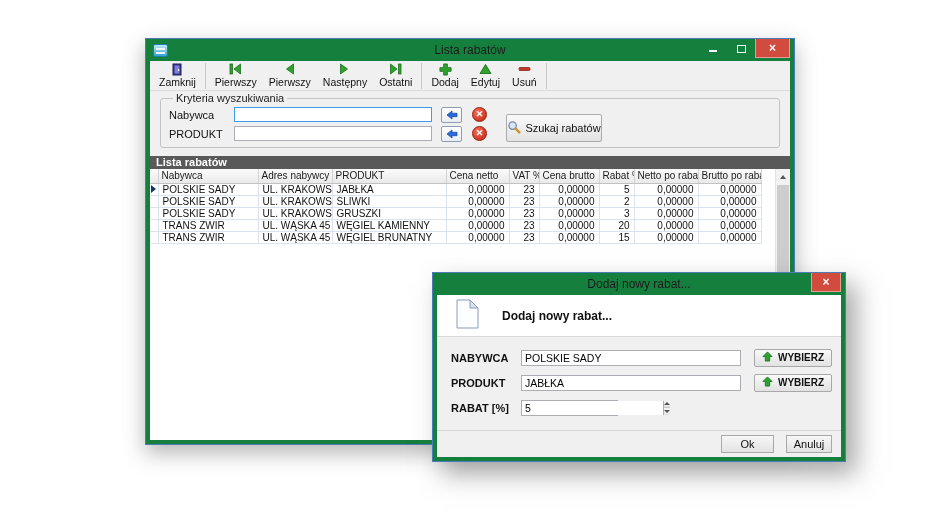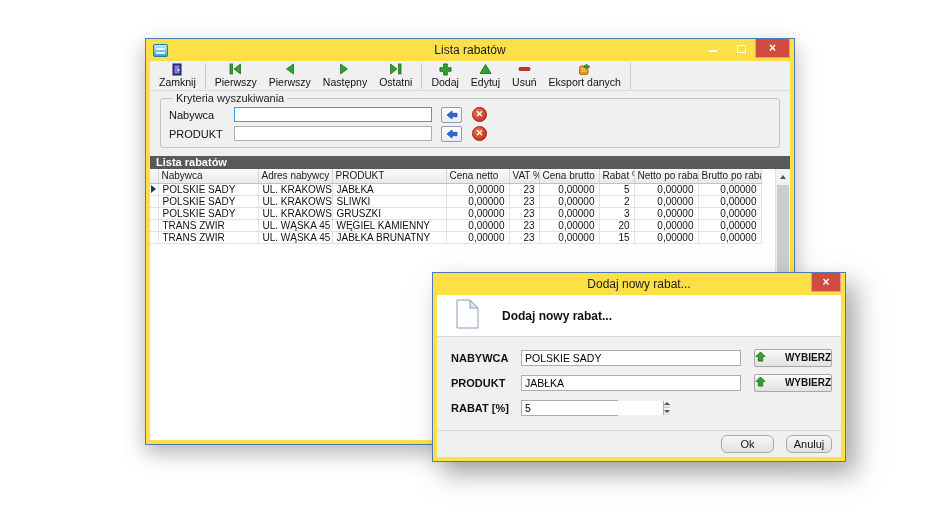--- a/index.html
+++ b/index.html
@@ -1,21 +1,21 @@
 <!DOCTYPE html>
 <html><head>
 <meta charset="utf-8">
 <style>
   * { margin:0; padding:0; box-sizing:border-box; }
   html,body { width:942px; height:516px; background:#ffffff; overflow:hidden;
               font-family:"Liberation Sans", sans-serif; }
   .canvas { position:relative; width:942px; height:516px; }
 
   
-  .win { position:absolute; background:#fde047; border:1px solid #4A7CB8; }
+  .win { position:absolute; background:#15803d; border:1px solid #4A7CB8; }
   .win.main { left:145px; top:38px; width:650px; height:407px; z-index:1;
               box-shadow:0 8px 20px rgba(90,90,90,.45); }
   .win.dialog { left:432px; top:272px; width:414px; height:190px; z-index:10;
               box-shadow:10px 12px 24px rgba(80,80,80,.5); }
   .titlebar { position:relative; height:22px; display:flex; align-items:center; }
   .titlebar .title { position:absolute; left:0; right:0; text-align:center;
               font-size:12px; color:#1b1b1b; }
   .appicon { width:15px; height:13px; margin-left:7px;
               background:linear-gradient(#bfe9f5,#35a3cf); border:1px solid #1f7fa8;
               border-radius:2px; position:relative; z-index:2; }
@@ -95,35 +95,35 @@
               display:flex; align-items:center; padding-left:18px; }
   .dlg-header .dtitle { font-size:12px; font-weight:bold; color:#111; margin-left:22px; }
   .dlg-body { flex:1; padding:8px 8px 0 14px; }
   .dlg-row { display:flex; align-items:center; height:25px; }
   .dlg-row .dlabel { width:70px; font-size:11px; font-weight:bold; color:#111; }
   .dlg-input { width:220px; height:16px; font-size:10.5px; padding:0 3px;
               border:1px solid #ABADB3; background:#fff; outline:none;
               font-family:"Liberation Sans", sans-serif; }
   .wybierz-btn { margin-left:auto; width:78px; height:18px; margin-right:1px;
               background:linear-gradient(#F9F9F9,#E2E2E2); border:1px solid #A8A8A8;
-              border-radius:2px; display:flex; align-items:center; justify-content:space-between;
+              border-radius:2px; display:flex; align-items:center; justify-content:center;
               gap:5px; font-size:10px; font-weight:bold; color:#111; }
   .spin-wrap { display:flex; width:97px; height:16px; border:1px solid #ABADB3; background:#fff; }
   .spin-input { flex:1; border:none; outline:none; font-size:10.5px; padding:0 3px;
               font-family:"Liberation Sans", sans-serif; }
   .spin-col { width:13px; border-left:1px solid #ABADB3; display:flex; flex-direction:column; }
   .spin-btn { flex:1; display:flex; align-items:center; justify-content:center;
               background:linear-gradient(#F5F5F5,#E3E3E3); }
   .spin-btn.up { border-bottom:1px solid #C9C9C9; }
   .spin-btn .tri-up, .spin-btn .tri-down { border-left-width:3px; border-right-width:3px;
               border-bottom-width:3.5px; border-top-width:3.5px; }
   .dlg-footer { height:27px; border-top:1px solid #D8D8D8; flex:none; display:flex;
               align-items:center; justify-content:flex-end; gap:12px; padding-right:9px; }
   .dlg-btn { height:18px; background:linear-gradient(#F7F7F7,#E2E2E2);
-              border:1px solid #A8A8A8; border-radius:6px; font-size:11px; color:#111;
+              border:1px solid #A8A8A8; border-radius:0; font-size:11px; color:#111;
               display:flex; align-items:center; justify-content:center; }
   .dlg-btn.ok { width:53px; } .dlg-btn.cancel { width:46px; }
 </style>
 </head>
 <body>
 
 <div class="canvas">
 
   <div class="win main">
     <div class="titlebar">
@@ -207,31 +207,20 @@
           </span>
           <span class="tlabel">Edytuj</span>
         </div>
         <div class="tbtn">
           <span class="ticon">
             <svg width="13" height="12" viewBox="0 0 13 12">
                 <rect x="1" y="4.5" width="11" height="3" rx="1" fill="#C0392B" stroke="#8E2417" stroke-width="0.8"></rect>
               </svg>
           </span>
           <span class="tlabel">Usuń</span>
-        </div>
-        <div class="tbtn">
-          <span class="ticon">
-            <svg width="13" height="13" viewBox="0 0 13 13">
-                <rect x="1.5" y="3" width="8.5" height="8.5" rx="1.5" fill="#E8930C" stroke="#A66508" stroke-width="0.8"></rect>
-                <rect x="3" y="5" width="5.5" height="1.4" fill="#FFC55C"></rect>
-                <rect x="3" y="7.3" width="5.5" height="1.4" fill="#FFC55C"></rect>
-                <path d="M8 1.2 L12 3.6 L8 6 V4.5 H6 V2.7 H8 Z" fill="#2EA12E" stroke="#1C701C" stroke-width="0.6"></path>
-              </svg>
-          </span>
-          <span class="tlabel">Eksport danych</span>
         </div>
         <div class="tsep"></div>
       </div>
 
       <div class="criteria-band">
         <fieldset class="criteria">
           <legend>Kryteria wyszukiwania</legend>
           <div class="crit-row">
             <span class="clabel">Nabywca</span>
             <input class="crit-input focused" type="text" value="" style="">
@@ -253,20 +242,29 @@
               <span>
                 <svg width="12" height="10" viewBox="0 0 12 10">
                     <path d="M1 5 L6 1 V3.3 H11 V6.7 H6 V9 Z" fill="#2B6BD8" stroke="#1A4FA8" stroke-width="0.8"></path>
                   </svg>
               </span>
             </div>
             <div class="clear-btn">
                 <span>✕</span>
               </div>
           </div>
+          <div class="search-btn">
+            <span>
+              <svg width="14" height="14" viewBox="0 0 14 14">
+                  <circle cx="5.6" cy="5.6" r="3.7" fill="#D9E6F4" stroke="#7A8BA8" stroke-width="1.3"></circle>
+                  <line x1="8.6" y1="8.6" x2="12.4" y2="12.4" stroke="#D0922F" stroke-width="2.4" stroke-linecap="round"></line>
+                </svg>
+            </span>
+            <span>Szukaj rabatów</span>
+          </div>
         </fieldset>
       </div>
 
       <div class="grid-caption">Lista rabatów</div>
 
       <div class="grid-area">
         <table class="grid">
           <colgroup>
             <col style="width:8px">
               <col style="width:100px">
@@ -341,21 +339,21 @@
                 <td class="num">23</td>
                 <td class="num">0,00000</td>
                 <td class="num">20</td>
                 <td class="num">0,00000</td>
                 <td class="num">0,00000</td>
               </tr>
               <tr>
                 <td class="ind"></td>
                 <td>TRANS ŻWIR</td>
                 <td>UL. WĄSKA 45</td>
-                <td>JABŁKA BRUNATNY</td>
+                <td>WĘGIEL BRUNATNY</td>
                 <td class="num">0,00000</td>
                 <td class="num">23</td>
                 <td class="num">0,00000</td>
                 <td class="num">15</td>
                 <td class="num">0,00000</td>
                 <td class="num">0,00000</td>
               </tr>
             </tbody>
         </table>
         <div class="vscroll">

